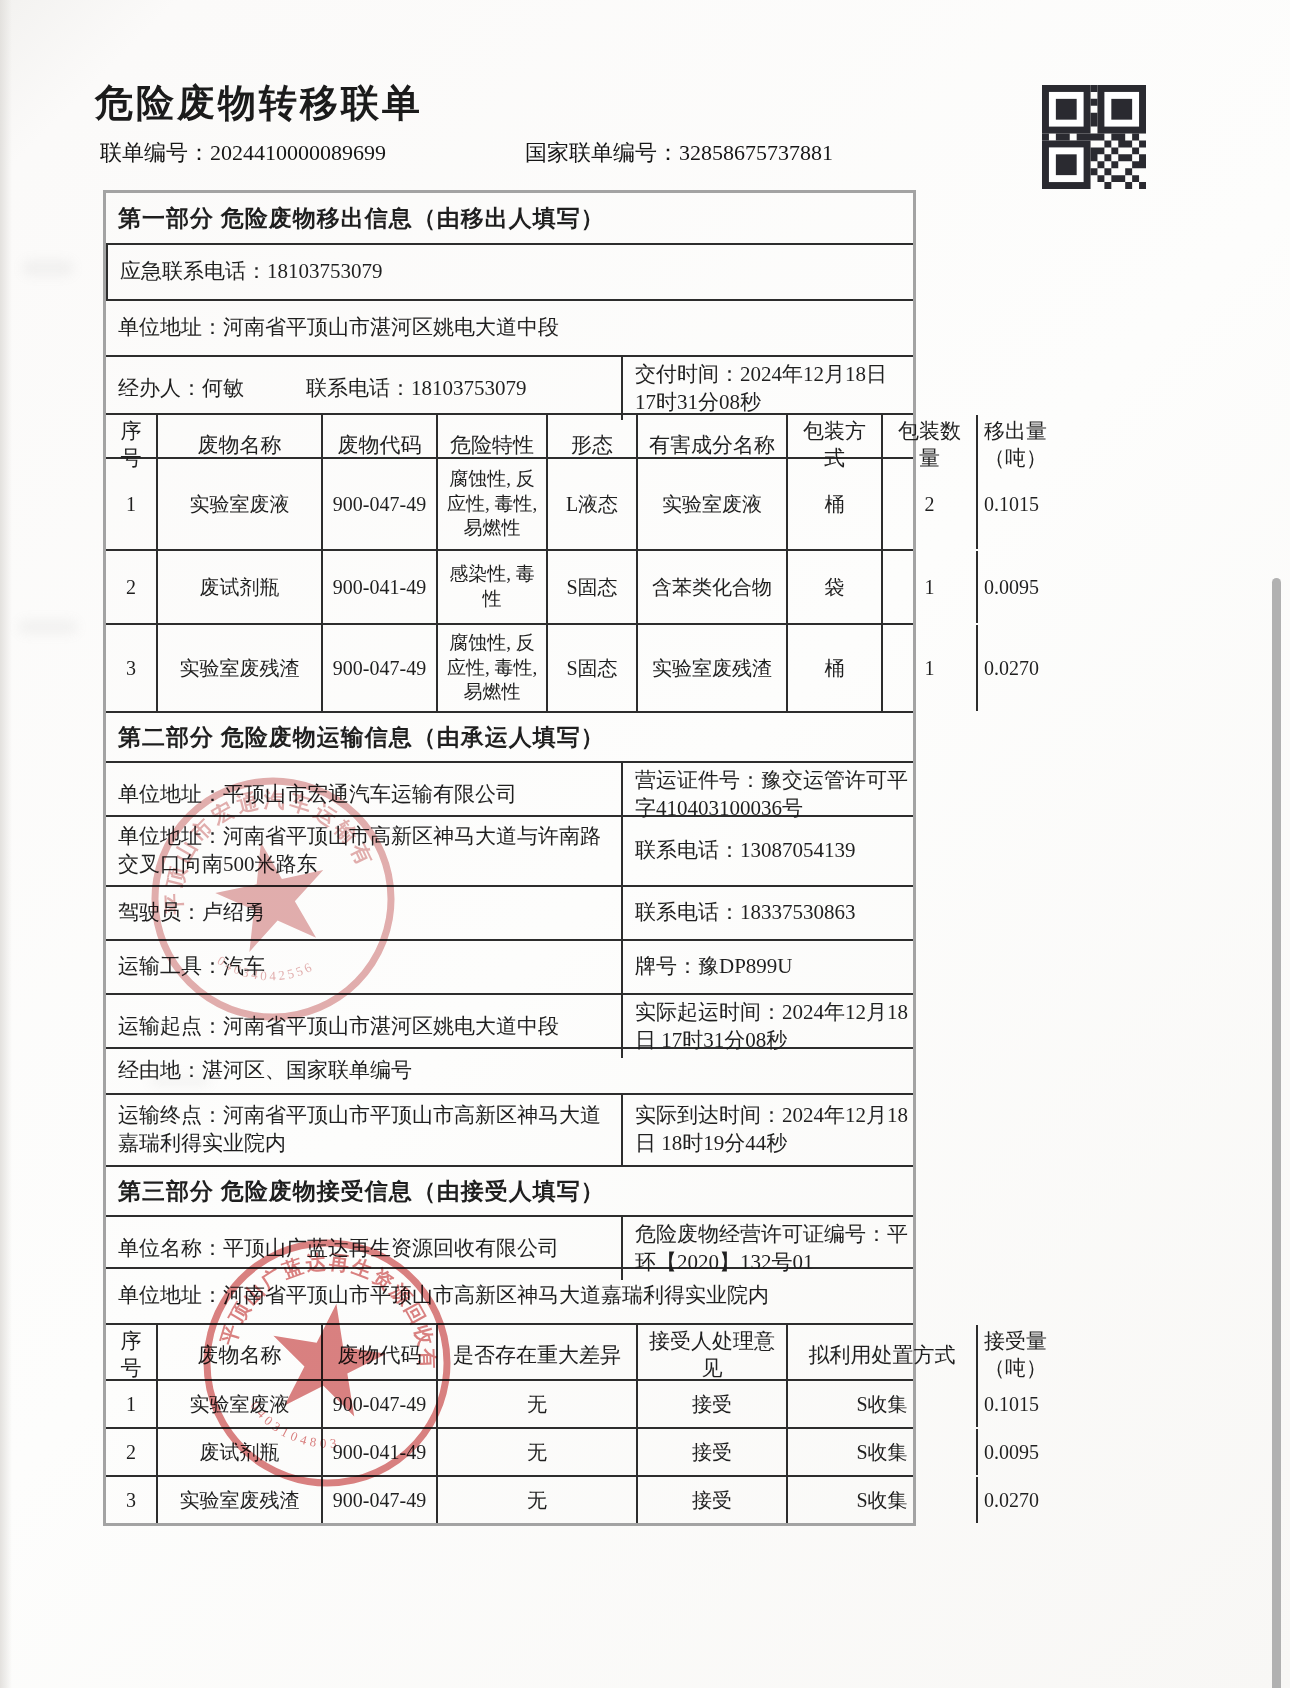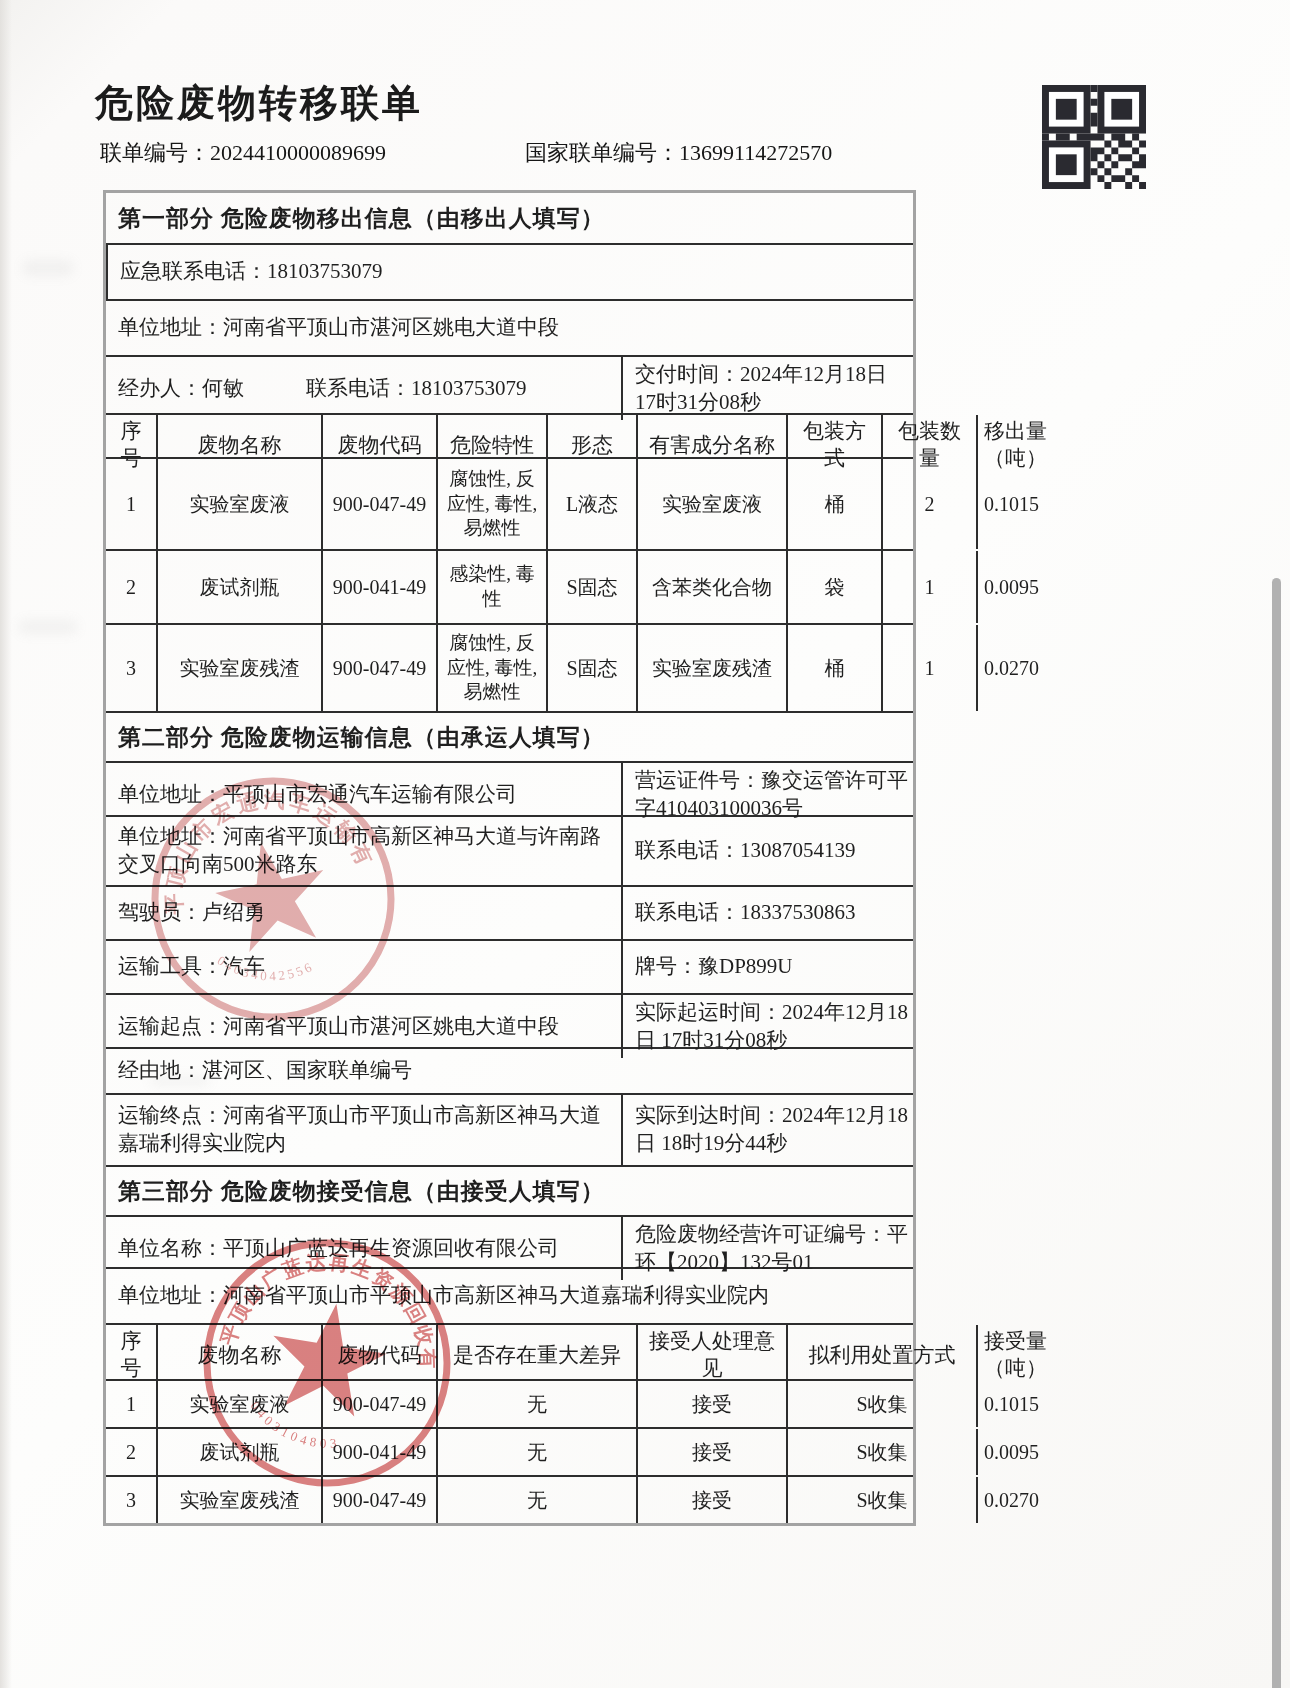--- a/index.html
+++ b/index.html
@@ -68,21 +68,21 @@
   </g>
   <g fill="#2a2a30">
     <rect x="14" y="14" width="21" height="21"></rect>
       <rect x="70" y="14" width="21" height="21"></rect>
       <rect x="14" y="70" width="21" height="21"></rect>
     <path d="M49 0h7v7h-7zM49 14h7v7h-7zM49 28h7v7h-7zM49 35h7v7h-7zM0 49h7v7h-7zM14 49h7v7h-7zM21 49h7v7h-7zM35 49h7v7h-7zM42 49h7v7h-7zM56 49h7v7h-7zM70 49h7v7h-7zM77 49h7v7h-7zM91 49h7v7h-7zM49 49h7v7h-7zM49 63h7v7h-7zM49 70h7v7h-7zM49 84h7v7h-7zM63 56h7v7h-7zM77 56h7v7h-7zM84 56h7v7h-7zM98 56h7v7h-7zM56 63h7v7h-7zM70 63h7v7h-7zM91 63h7v7h-7zM63 70h7v7h-7zM77 70h7v7h-7zM84 70h7v7h-7zM98 70h7v7h-7zM56 77h7v7h-7zM70 77h7v7h-7zM91 77h7v7h-7zM98 77h7v7h-7zM63 84h7v7h-7zM84 84h7v7h-7zM56 91h7v7h-7zM70 91h7v7h-7zM77 91h7v7h-7zM91 91h7v7h-7zM63 98h7v7h-7zM84 98h7v7h-7zM98 98h7v7h-7z"></path>
   </g>
 </svg>
 
 <div class="form-ids" id="formNo">联单编号：2024410000089699</div>
-<div class="form-ids" id="natNo">国家联单编号：13699114272570</div>
+<div class="form-ids" id="natNo">国家联单编号：32858675737881</div>
 
 <div class="doc">
 
   <div class="row first sec" style="height:50px">第一部分  危险废物移出信息（由移出人填写）</div>
   <div class="row split" style="height:56px">
     <div class="cell bl">应急联系电话：18103753079</div>
   </div>
   <div class="row" style="height:56px">
     <div class="cell" style="height:100%">单位地址：河南省平顶山市湛河区姚电大道中段</div>
   </div>

